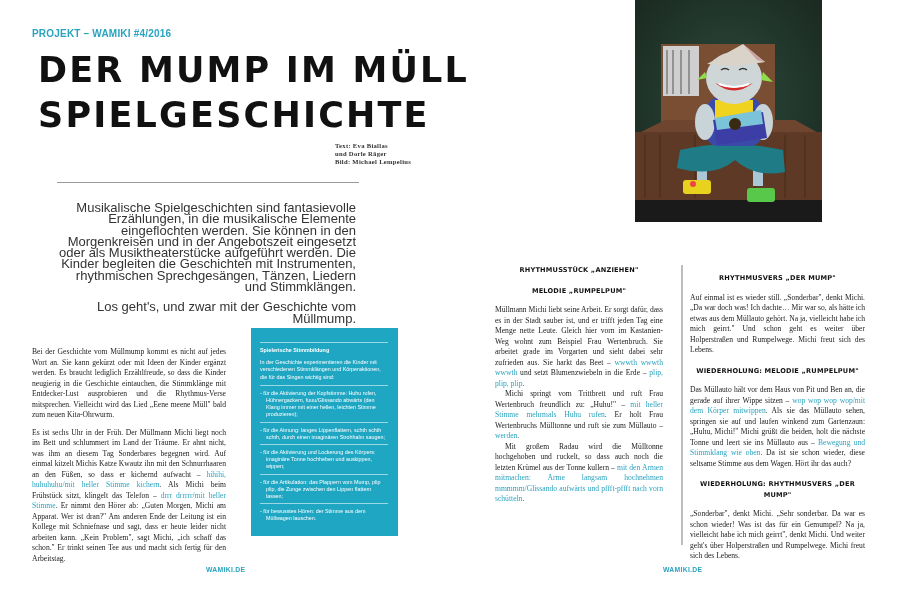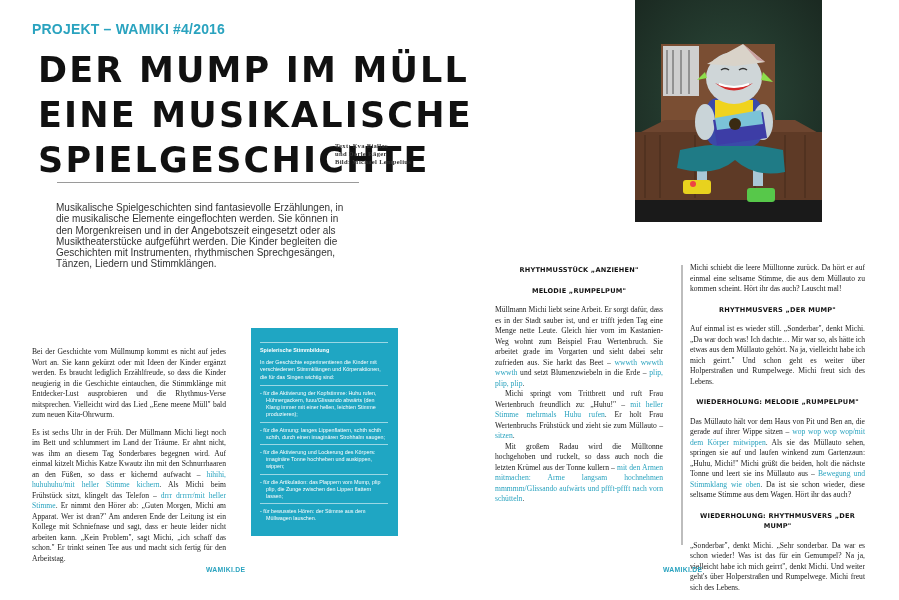--- a/index.html
+++ b/index.html
@@ -1,22 +1,22 @@
 <!DOCTYPE html>
 <html><head>
 <meta charset="utf-8">
 <style>
   html, body { margin:0; padding:0; }
   body { width:899px; height:600px; background:#fff; position:relative; overflow:hidden; font-family:"Liberation Sans", sans-serif; color:#1a1a1a; }
   .abs { position:absolute; }
-  .kicker { left:32px; top:21px; font-size:14px; font-weight:bold; color:#2aa3bf; letter-spacing:0.2px; }
+  .kicker { left:32px; top:28px; font-size:10px; font-weight:bold; color:#2aa3bf; letter-spacing:0.2px; }
   .title { left:30px; top:40px; font-family:"DejaVu Sans", sans-serif; font-weight:bold; font-size:35px; line-height:45px; letter-spacing:2.2px; color:#111; margin:8px; }
   .credits { left:335px; top:142px; font-family:"Liberation Serif", serif; font-size:6.6px; line-height:8px; color:#333; font-weight:bold; letter-spacing:0.3px; }
   .rule { left:57px; top:182px; width:302px; height:1px; background:#9a9a9a; }
-  .intro { left:56px; top:202px; width:300px; font-size:10px; line-height:11.3px; color:#333; }
+  .intro { left:56px; top:202px; width:300px; font-size:13px; line-height:11.3px; color:#333;text-align:right; }
   .intro p { margin:0 0 9px 0; }
   .serif { font-family:"Liberation Serif", serif; font-size:7.6px; line-height:10.5px; color:#222; text-align:justify; }
   .serif p { margin:0 0 7px 0; }
   .serif p.ind { text-indent:10px; margin-bottom:0; }
   .cyan { color:#2aa3bf; }
   .col1 { left:32px; top:347px; width:194px; }
   .box { left:251px; top:328px; width:147px; height:208px; background:#1fa6c3; color:#fff; font-size:5.4px; line-height:7.2px; padding:0; box-sizing:border-box; }
   .box .inner { position:absolute; left:9px; top:11px; width:128px; }
   .box .hr { height:1px; background:rgba(255,255,255,0.55); margin:3px 0 4px 0; }
   .box .bh { font-weight:bold; margin:2px 0 5px 0; }
@@ -33,34 +33,34 @@
   .footer-r { left:663px; }
   .art { left:635px; top:0px; width:187px; height:222px; overflow:hidden; }
 </style>
 </head>
 <body>
 
 <div class="abs kicker">PROJEKT – WAMIKI #4/2016</div>
 
 <h1 class="abs title">
   <div>DER MUMP IM MÜLL</div>
-  <div>EINE MUSIKALISCHE</div>
   <div>SPIELGESCHICHTE</div>
 </h1>
 
 <div class="abs credits">
   <div>Text: Eva Biallas</div>
   <div>und Dorle Räger</div>
   <div>Bild: Michael Lempelius</div>
 </div>
 
 <div class="abs rule"></div>
 
 <div class="abs intro">
   <p>Musikalische Spielgeschichten sind fantasievolle Erzählungen, in die musikalische Elemente eingeflochten werden. Sie können in den Morgenkreisen und in der Angebotszeit eingesetzt oder als Musiktheaterstücke aufgeführt werden. Die Kinder begleiten die Geschichten mit Instrumenten, rhythmischen Sprechgesängen, Tänzen, Liedern und Stimmklängen.</p>
+  <p>Los geht's, und zwar mit der Geschichte vom Müllmump.</p>
 </div>
 
 <div class="abs serif col1">
   <p>Bei der Geschichte vom Müllmump kommt es nicht auf jedes Wort an. Sie kann gekürzt oder mit Ideen der Kinder ergänzt werden. Es braucht lediglich Erzählfreude, so dass die Kinder neugierig in die Geschichte eintauchen, die Stimmklänge mit Entdecker-Lust ausprobieren und die Rhythmus-Verse mitsprechen. Vielleicht wird das Lied „Eene meene Müll" bald zum neuen Kita-Ohrwurm.</p>
   <p><span>Es ist sechs Uhr in der Früh. Der Müllmann Michi liegt noch im Bett und schlummert im Land der Träume. Er ahnt nicht, was ihm an diesem Tag Sonderbares begegnen wird. Auf einmal kitzelt Michis Katze Kwautz ihn mit den Schnurrhaaren an den Füßen, so dass er kichernd aufwacht – </span><span class="cyan">hihihi, huhuhuhu/mit heller Stimme kichern</span><span>. Als Michi beim Frühstück sitzt, klingelt das Telefon – </span><span class="cyan">drrr drrrrr/mit heller Stimme</span><span>. Er nimmt den Hörer ab: „Guten Morgen, Michi am Apparat. Wer ist dran?" Am anderen Ende der Leitung ist ein Kollege mit Schniefnase und sagt, dass er heute leider nicht arbeiten kann. „Kein Problem", sagt Michi, „ich schaff das schon." Er trinkt seinen Tee aus und macht sich fertig für den Arbeitstag.</span></p>
 </div>
 
 <div class="abs box">
   <div class="inner">
     <div class="hr"></div>
@@ -142,28 +142,27 @@
 
     <polygon points="72,64 108,44 130,62 100,66" fill="#d9d3c9"></polygon>
     <polygon points="108,44 130,62 122,60" fill="#c9a0a0"></polygon>
   </svg>
 </div>
 
 <div class="abs serif col2">
   <div class="head first">RHYTHMUSSTÜCK „ANZIEHEN"</div>
   <div class="head">MELODIE „RUMPELPUM"</div>
   <p class="ind" style="text-indent:0"><span>Müllmann Michi liebt seine Arbeit. Er sorgt dafür, dass es in der Stadt sauber ist, und er trifft jeden Tag eine Menge nette Leute. Gleich hier vorn im Kastanien-Weg wohnt zum Beispiel Frau Wertenbruch. Sie arbeitet grade im Vorgarten und sieht dabei sehr zufrieden aus. Sie harkt das Beet – </span><span class="cyan">wwwth wwwth wwwth</span><span> und setzt Blumenzwiebeln in die Erde – </span><span class="cyan">plip, plip, plip</span><span>.</span></p>
-  <p class="ind"><span>Michi springt vom Trittbrett und ruft Frau Wertenbruch freundlich zu: „Huhu!" – </span><span class="cyan">mit heller Stimme mehrmals Huhu rufen</span><span>. Er holt Frau Wertenbruchs Frühstück und zieht sie zum Müllauto – </span><span class="cyan">sitzen</span><span>.</span></p>
+  <p class="ind"><span>Michi springt vom Trittbrett und ruft Frau Wertenbruch freundlich zu: „Huhu!" – </span><span class="cyan">mit heller Stimme mehrmals Huhu rufen</span><span>. Er holt Frau Wertenbruchs Mülltonne und ruft sie zum Müllauto – </span><span class="cyan">werden</span><span>.</span></p>
   <p class="ind"><span>Mit großem Radau wird die Mülltonne hochgehoben und ruckelt, so dass auch noch die letzten Krümel aus der Tonne kullern – </span><span class="cyan">mit den Armen mitmachen: Arme langsam hochnehmen mmmmm/Glissando aufwärts und pffft-pffft nach vorn schütteln</span><span>.</span></p>
 </div>
 
 <div class="abs vrule"></div>
 
 <div class="abs serif col3">
-  <p>Michi schiebt die leere Mülltonne zurück. Da hört er auf einmal eine seltsame Stimme, die aus dem Müllauto zu kommen scheint. Hört ihr das auch? Lauscht mal!</p>
   <div class="head">RHYTHMUSVERS „DER MUMP"</div>
   <p>Auf einmal ist es wieder still. „Sonderbar", denkt Michi. „Da war doch was! Ich dachte… Mir war so, als hätte ich etwas aus dem Müllauto gehört. Na ja, vielleicht habe ich mich geirrt." Und schon geht es weiter über Holperstraßen und Rumpelwege. Michi freut sich des Lebens.</p>
   <div class="head">WIEDERHOLUNG: MELODIE „RUMPELPUM"</div>
   <p><span>Das Müllauto hält vor dem Haus von Pit und Ben an, die gerade auf ihrer Wippe sitzen – </span><span class="cyan">wop wop wop wop/mit dem Körper mitwippen</span><span>. Als sie das Müllauto sehen, springen sie auf und laufen winkend zum Gartenzaun: „Huhu, Michi!" Michi grüßt die beiden, holt die nächste Tonne und leert sie ins Müllauto aus – </span><span class="cyan">Bewegung und Stimmklang wie oben</span><span>. Da ist sie schon wieder, diese seltsame Stimme aus dem Wagen. Hört ihr das auch?</span></p>
   <div class="head">WIEDERHOLUNG: RHYTHMUSVERS „DER MUMP"</div>
   <p>„Sonderbar", denkt Michi. „Sehr sonderbar. Da war es schon wieder! Was ist das für ein Gemumpel? Na ja, vielleicht habe ich mich geirrt", denkt Michi. Und weiter geht's über Holperstraßen und Rumpelwege. Michi freut sich des Lebens.</p>
 </div>
 
 <div class="abs footer footer-r">WAMIKI.DE</div>
 

